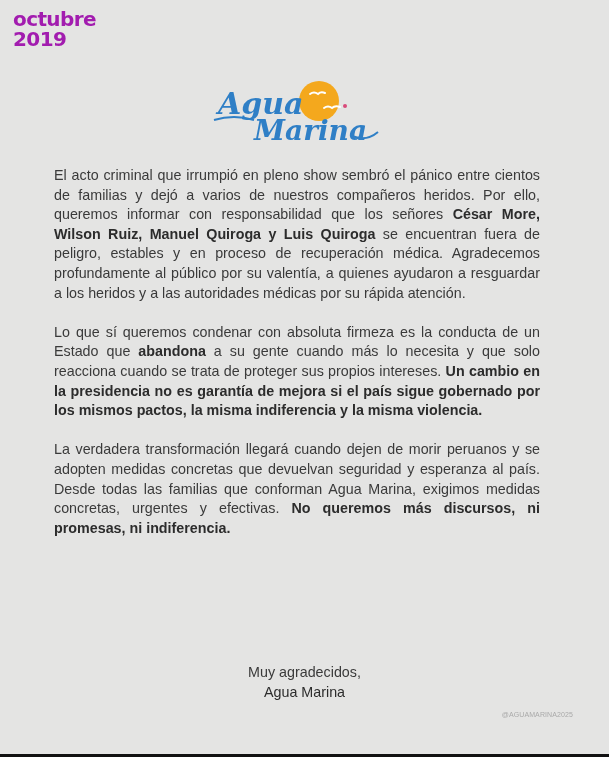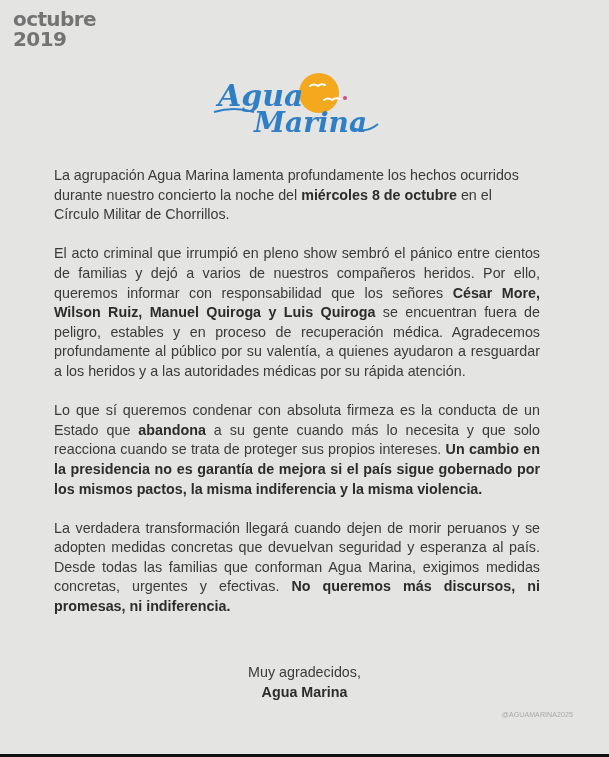--- a/index.html
+++ b/index.html
@@ -7,41 +7,41 @@
     width:609px; height:757px; overflow:hidden;
     background:#e4e4e3;
     font-family:"Liberation Sans", sans-serif;
     color:#3c3c3c;
     position:relative;
   }
   .date {
     position:absolute; left:13px; top:9px;
     font-family:"DejaVu Sans", sans-serif;
     font-weight:bold; font-size:20px; line-height:20px;
-    color:#737373; letter-spacing:-0.6px;
+    color:#a21caf; letter-spacing:-0.6px;
   }
   .date span { display:block; }
   .logo {
-    position:absolute; left:212px; top:68px; width:170px; height:72px;
+    position:absolute; left:212px; top:76px; width:170px; height:72px;
   }
   .logo svg { width:170px; height:72px; display:block; }
   .body {
     position:absolute; left:54px; top:166px; width:486px;
     font-size:14.3px; line-height:19.6px; color:#3a3a3a;
   }
   .body p { margin:0 0 19.6px 0; text-align:justify; }
   .body b { font-weight:bold; color:#2c2c2c; }
   .p1 { text-align:left !important; }
   .p3 { text-align:justify; }
   .p4 { text-align:right; }
   .sign {
     position:absolute; left:0; width:609px; top:662px;
     text-align:center; font-size:14.3px; line-height:20px; color:#3a3a3a;
   }
-  .sign .name { font-weight:bold; color:#2c2c2c; }
+  .sign .name { font-weight:normal; color:#2c2c2c; }
   .handle {
     position:absolute; right:36px; top:711px;
     font-size:7px; color:#a9a9a9; letter-spacing:0.1px;
   }
   .bottom-bar {
     position:absolute; left:0; bottom:0; width:609px; height:3px; background:#111;
   }
 </style>
 </head>
 <body>
@@ -58,21 +58,20 @@
     <path d="M112 32 q4 -3 8 0 q3 -3 8 -1" stroke="#ffffff" stroke-width="2" fill="none" stroke-linecap="round"></path>
     <circle cx="133" cy="30" r="2" fill="#d94a7a"></circle>
     <text x="6" y="38" font-family="DejaVu Serif, serif" font-style="italic" font-weight="bold" font-size="30" fill="#2f7fc6">Agua</text>
     <text x="42" y="64" font-family="DejaVu Serif, serif" font-style="italic" font-weight="bold" font-size="28" fill="#2f7fc6">Marina</text>
     <path d="M2 44 q20 -6 40 0" stroke="#2f7fc6" stroke-width="2" fill="none"></path>
     <path d="M140 60 q14 6 26 -4" stroke="#2f7fc6" stroke-width="2" fill="none"></path>
   </svg>
 </div>
 
 <div class="body">
-  <p class="p1"><span>La agrupación Agua Marina lamenta profundamente los hechos ocurridos durante nuestro concierto la noche del </span><b>miércoles 8 de octubre</b><span> en el Círculo Militar de Chorrillos.</span></p>
   <p class="p2"><span>El acto criminal que irrumpió en pleno show sembró el pánico entre cientos de familias y dejó a varios de nuestros compañeros heridos. Por ello, queremos informar con responsabilidad que los señores </span><b>César More, Wilson Ruiz, Manuel Quiroga y Luis Quiroga</b><span> se encuentran fuera de peligro, estables y en proceso de recuperación médica. Agradecemos profundamente al público por su valentía, a quienes ayudaron a resguardar a los heridos y a las autoridades médicas por su rápida atención.</span></p>
   <p class="p3"><span>Lo que sí queremos condenar con absoluta firmeza es la conducta de un Estado que </span><b>abandona</b><span> a su gente cuando más lo necesita y que solo reacciona cuando se trata de proteger sus propios intereses. </span><b>Un cambio en la presidencia no es garantía de mejora si el país sigue gobernado por los mismos pactos, la misma indiferencia y la misma violencia.</b></p>
   <p class="p4"><span>La verdadera transformación llegará cuando dejen de morir peruanos y se adopten medidas concretas que devuelvan seguridad y esperanza al país. Desde todas las familias que conforman Agua Marina, exigimos medidas concretas, urgentes y efectivas. </span><b>No queremos más discursos, ni promesas, ni indiferencia.</b></p>
 </div>
 
 <div class="sign">
   <div>Muy agradecidos,</div>
   <div class="name">Agua Marina</div>
 </div>
 

